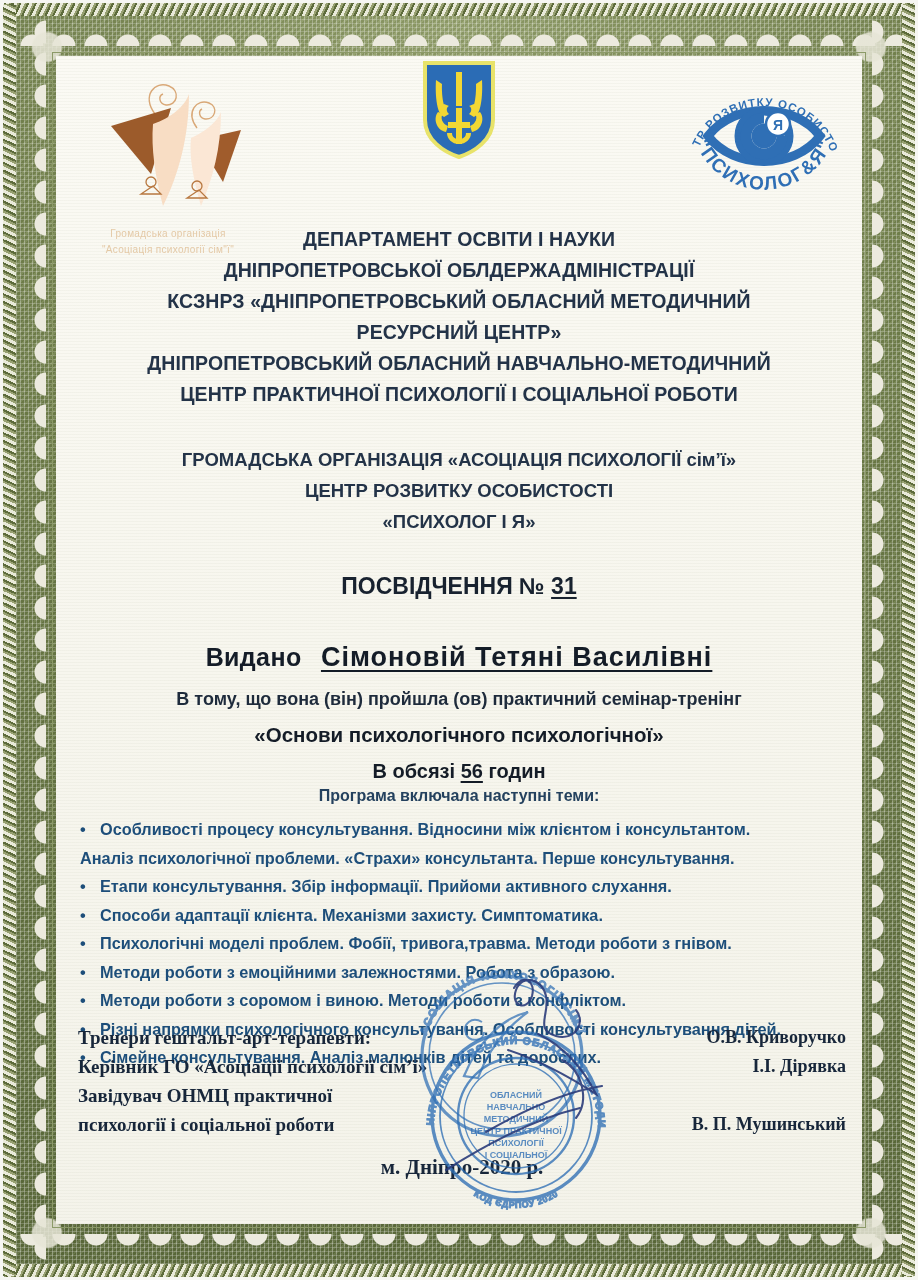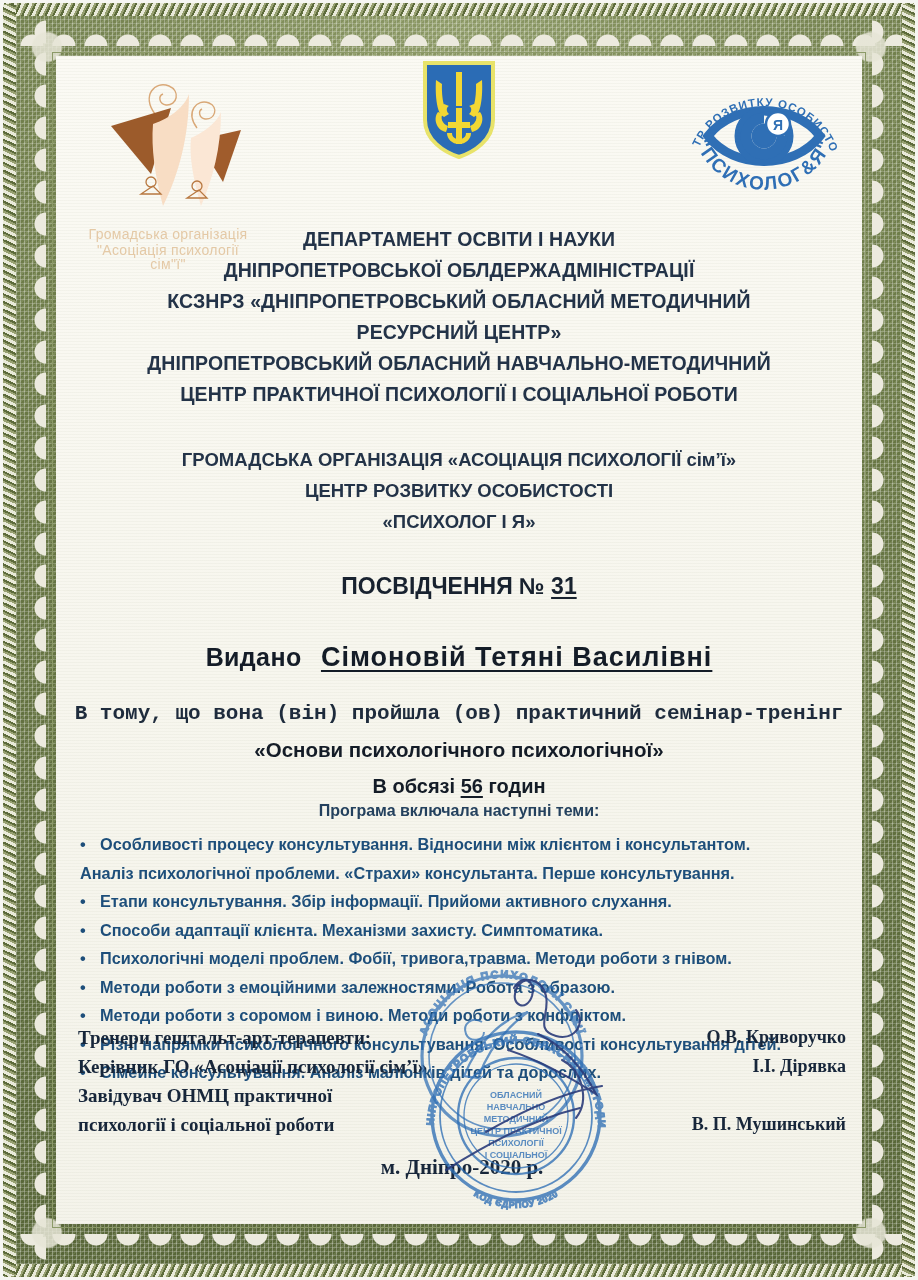--- a/index.html
+++ b/index.html
@@ -76,41 +76,41 @@
   .innerline{position:absolute;left:52px;top:52px;right:52px;bottom:52px;
      border:1px solid #8c9a68;}
   .paper{position:absolute;left:56px;top:56px;right:56px;bottom:56px;
      background:
        repeating-linear-gradient(0deg, rgba(120,130,95,.05) 0 1px, rgba(0,0,0,0) 1px 3px),
        linear-gradient(175deg,#fbfaf4 0%,#f7f6ee 50%,#f4f3ea 100%);
      overflow:hidden;}
 
   
   .logo-left{position:absolute;left:22px;top:10px;width:180px;text-align:center;}
-  .logo-left-cap{font-size:14px;line-height:14px;color:#e4c9a6;
+  .logo-left-cap{font-size:10px;line-height:14px;color:#e4c9a6;
      letter-spacing:.3px;margin-top:2px;}
   .logo-right{position:absolute;right:12px;top:6px;width:172px;height:150px;}
   .coat{position:absolute;left:50%;transform:translateX(-50%);top:4px;
      width:74px;height:100px;}
 
   
   .headblock{position:absolute;left:0;right:0;top:168px;text-align:center;}
   .hl{font-weight:bold;font-size:19.5px;line-height:31px;color:#233348;
       letter-spacing:.1px;}
   .orgblock{margin-top:34px;}
   .ol{font-weight:bold;font-size:18.5px;line-height:31px;color:#233348;}
   .posv{margin-top:36px;font-weight:bold;font-size:23px;color:#18222f;}
   .u{text-decoration:underline;text-underline-offset:3px;}
 
   
   .recip{margin-top:42px;font-weight:bold;font-size:25px;color:#141c27;
      letter-spacing:.4px;}
   .recip .nm{font-size:27px;text-decoration:underline;text-underline-offset:4px;
      padding-left:12px;letter-spacing:1px;}
-  .sub1{margin-top:29px;font-weight:bold;font-size:21px;color:#1e2b3c;font-family:Liberation Mono, monospace;}
+  .sub1{margin-top:16px;font-weight:bold;font-size:18px;color:#1e2b3c;}
   .topic{margin-top:13px;font-weight:bold;font-size:20.5px;color:#141c27;}
   .hours{margin-top:13px;font-weight:bold;font-size:20px;color:#141c27;}
   .hours .n{text-decoration:underline;text-underline-offset:3px;}
   .proghead{margin-top:4px;font-weight:bold;font-size:16px;color:#24415e;}
 
   
   .list{margin-top:10px;text-align:left;padding:0 24px;}
   .li{font-weight:bold;font-size:16.3px;line-height:28.5px;color:#1d4e7a;
       position:relative;}
   .li .bt{position:absolute;left:0;top:0;}

